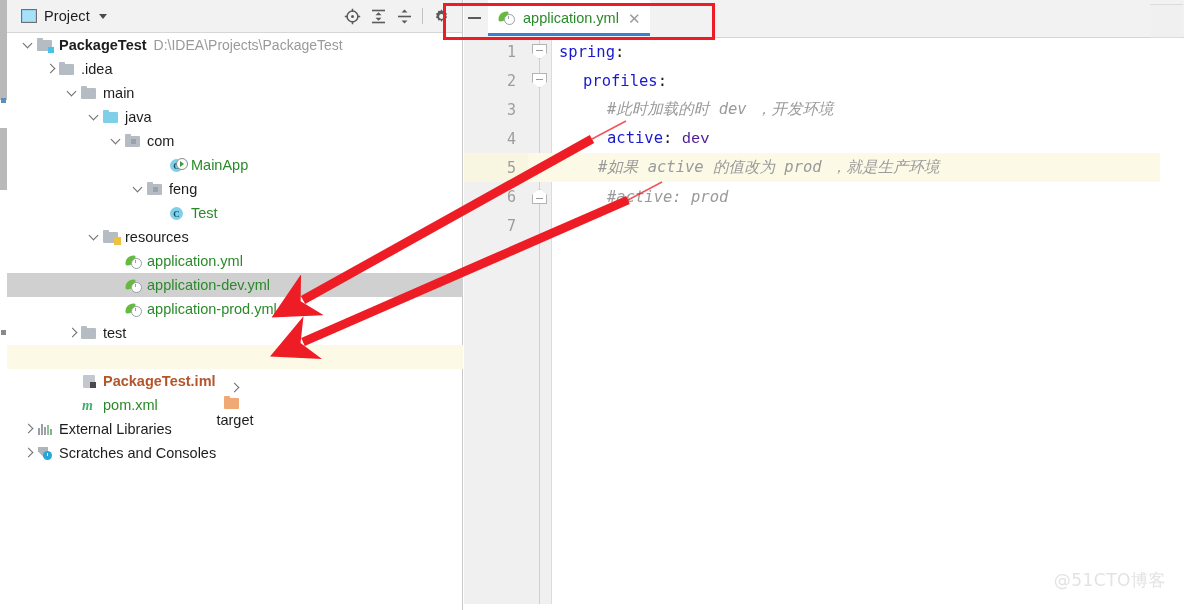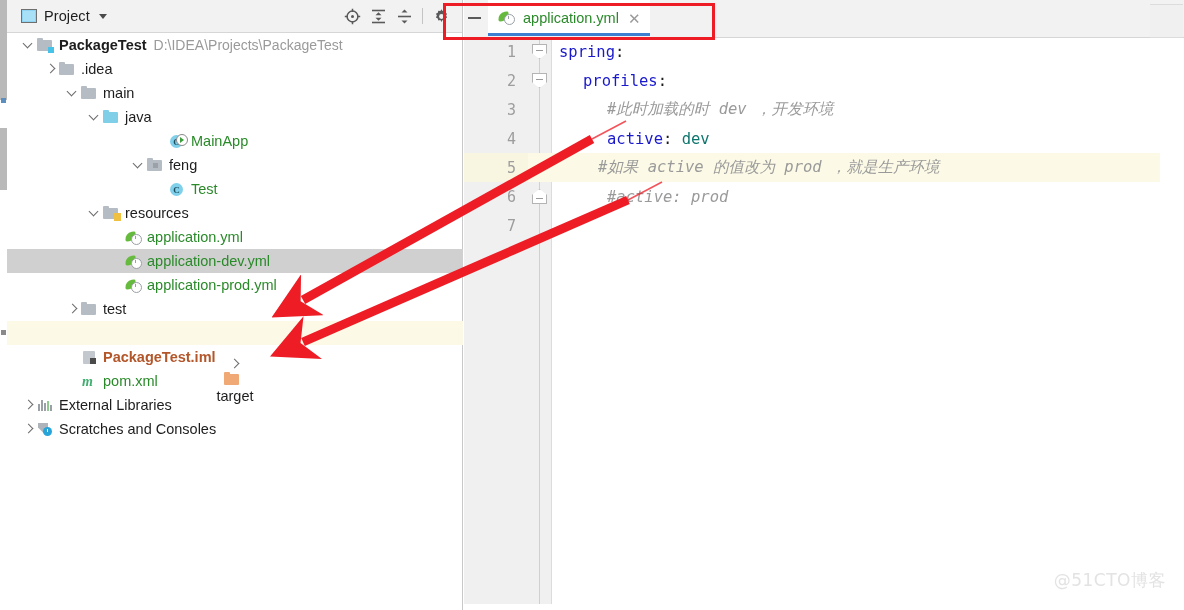--- a/index.html
+++ b/index.html
@@ -327,21 +327,21 @@
   .fold-line {
     position: absolute; left: 75px; top: 0; bottom: 0; width: 1px;
     background: #d0d0d0;
   }
   .ctext {
     position: absolute; left: 95px;
     white-space: pre;
   }
   .k-key   { color: #1a1acc; text-align: right; }
   .k-punct { color: #1d1d1d; }
-  .k-val   { color: #0f766e; }
+  .k-val   { color: #4c1d95; font-family: Liberation Mono, monospace; }
   .k-cmt   { color: #9a9a9a; font-style: italic; }
   .top-right-panel {
     position: absolute; right: 1px; top: 4px;
     width: 33px; height: 32px;
     background: #f0f0f0;
     border-top: 1px solid #dcdcdc;
     border-bottom: 1px solid #dcdcdc;
   }
 
   
@@ -440,20 +440,30 @@
           </span>
           <span class="lbl">main</span>
         </div>
         <div class="row">
           <span style="display:inline-block;width:80px;flex:0 0 80px"></span>
           <span class="twisty d"></span>
           <span class="ico">
             <span class="folder blue"></span>
           </span>
           <span class="lbl">java</span>
+        </div>
+        <div class="row">
+          <span style="display:inline-block;width:102px;flex:0 0 102px"></span>
+          <span class="twisty d"></span>
+          <span class="ico">
+            <span class="folder">
+              <span class="badge sq"></span>
+            </span>
+          </span>
+          <span class="lbl">com</span>
         </div>
         <div class="row">
           <span style="display:inline-block;width:146px;flex:0 0 146px"></span>
           <span class="twisty"></span>
           <span class="ico">
             <span class="cls">C</span>
             <span class="runmark"></span>
           </span>
           <span class="lbl green">MainApp</span>
         </div>

